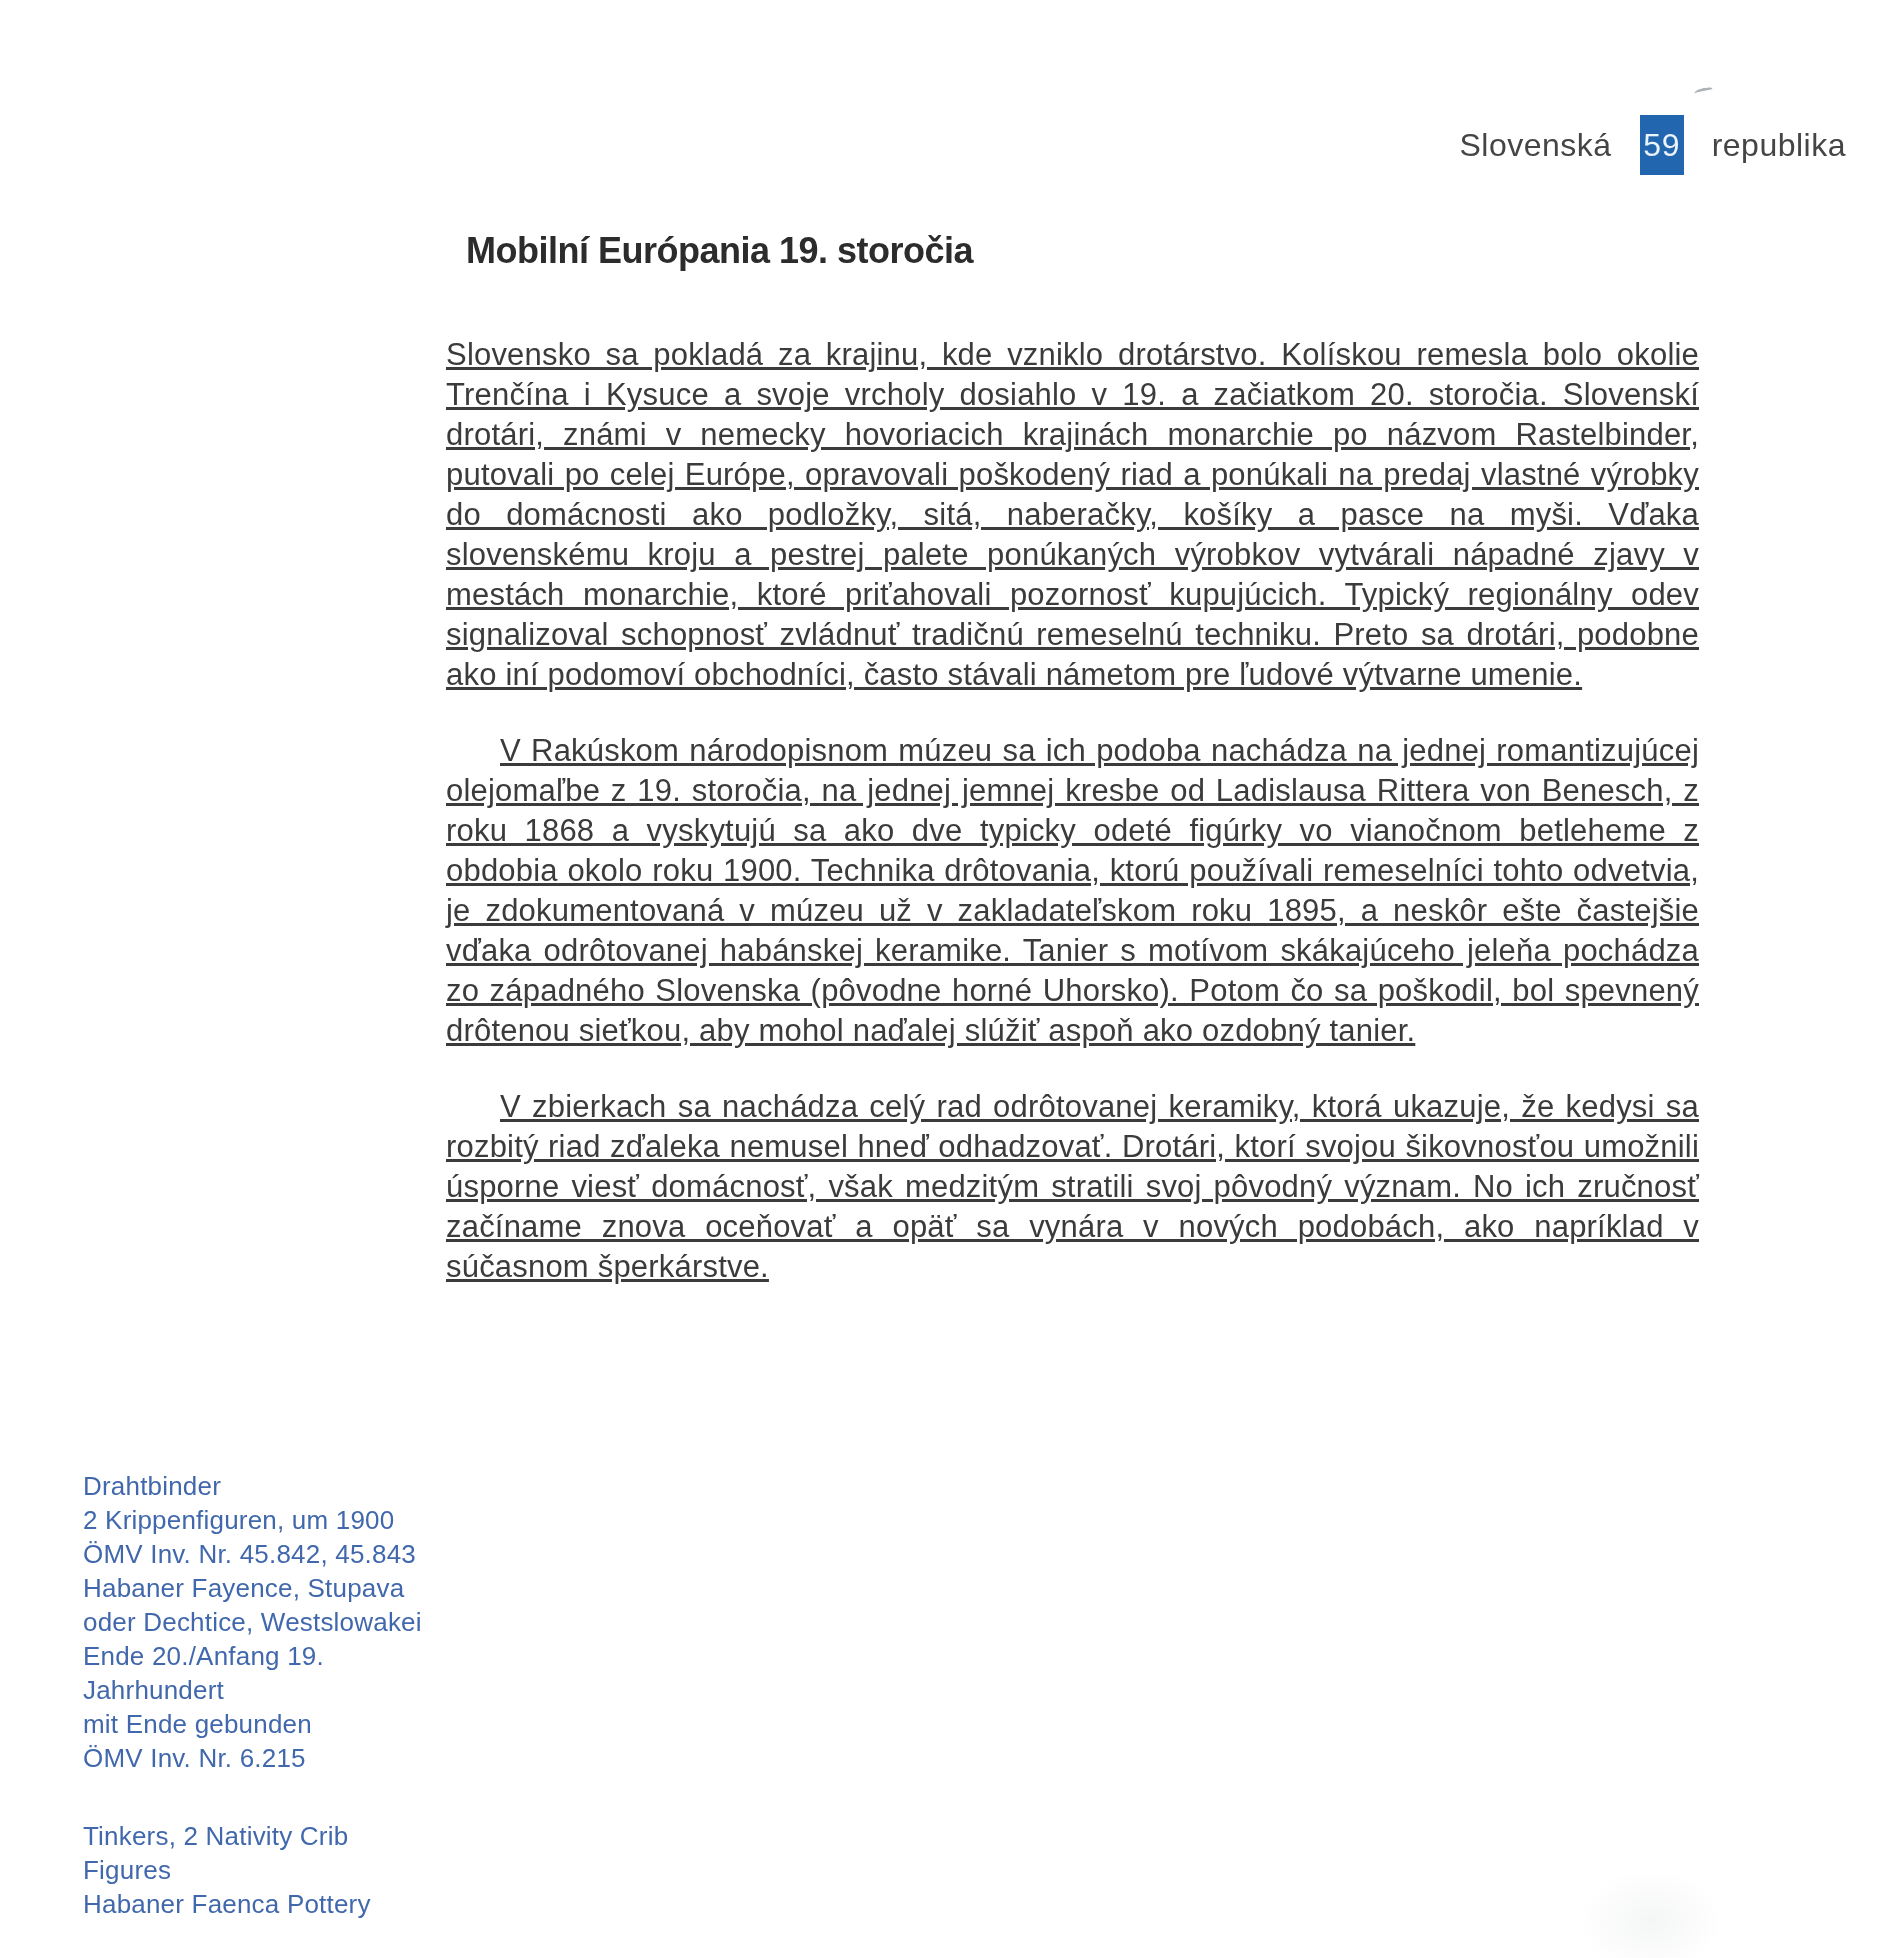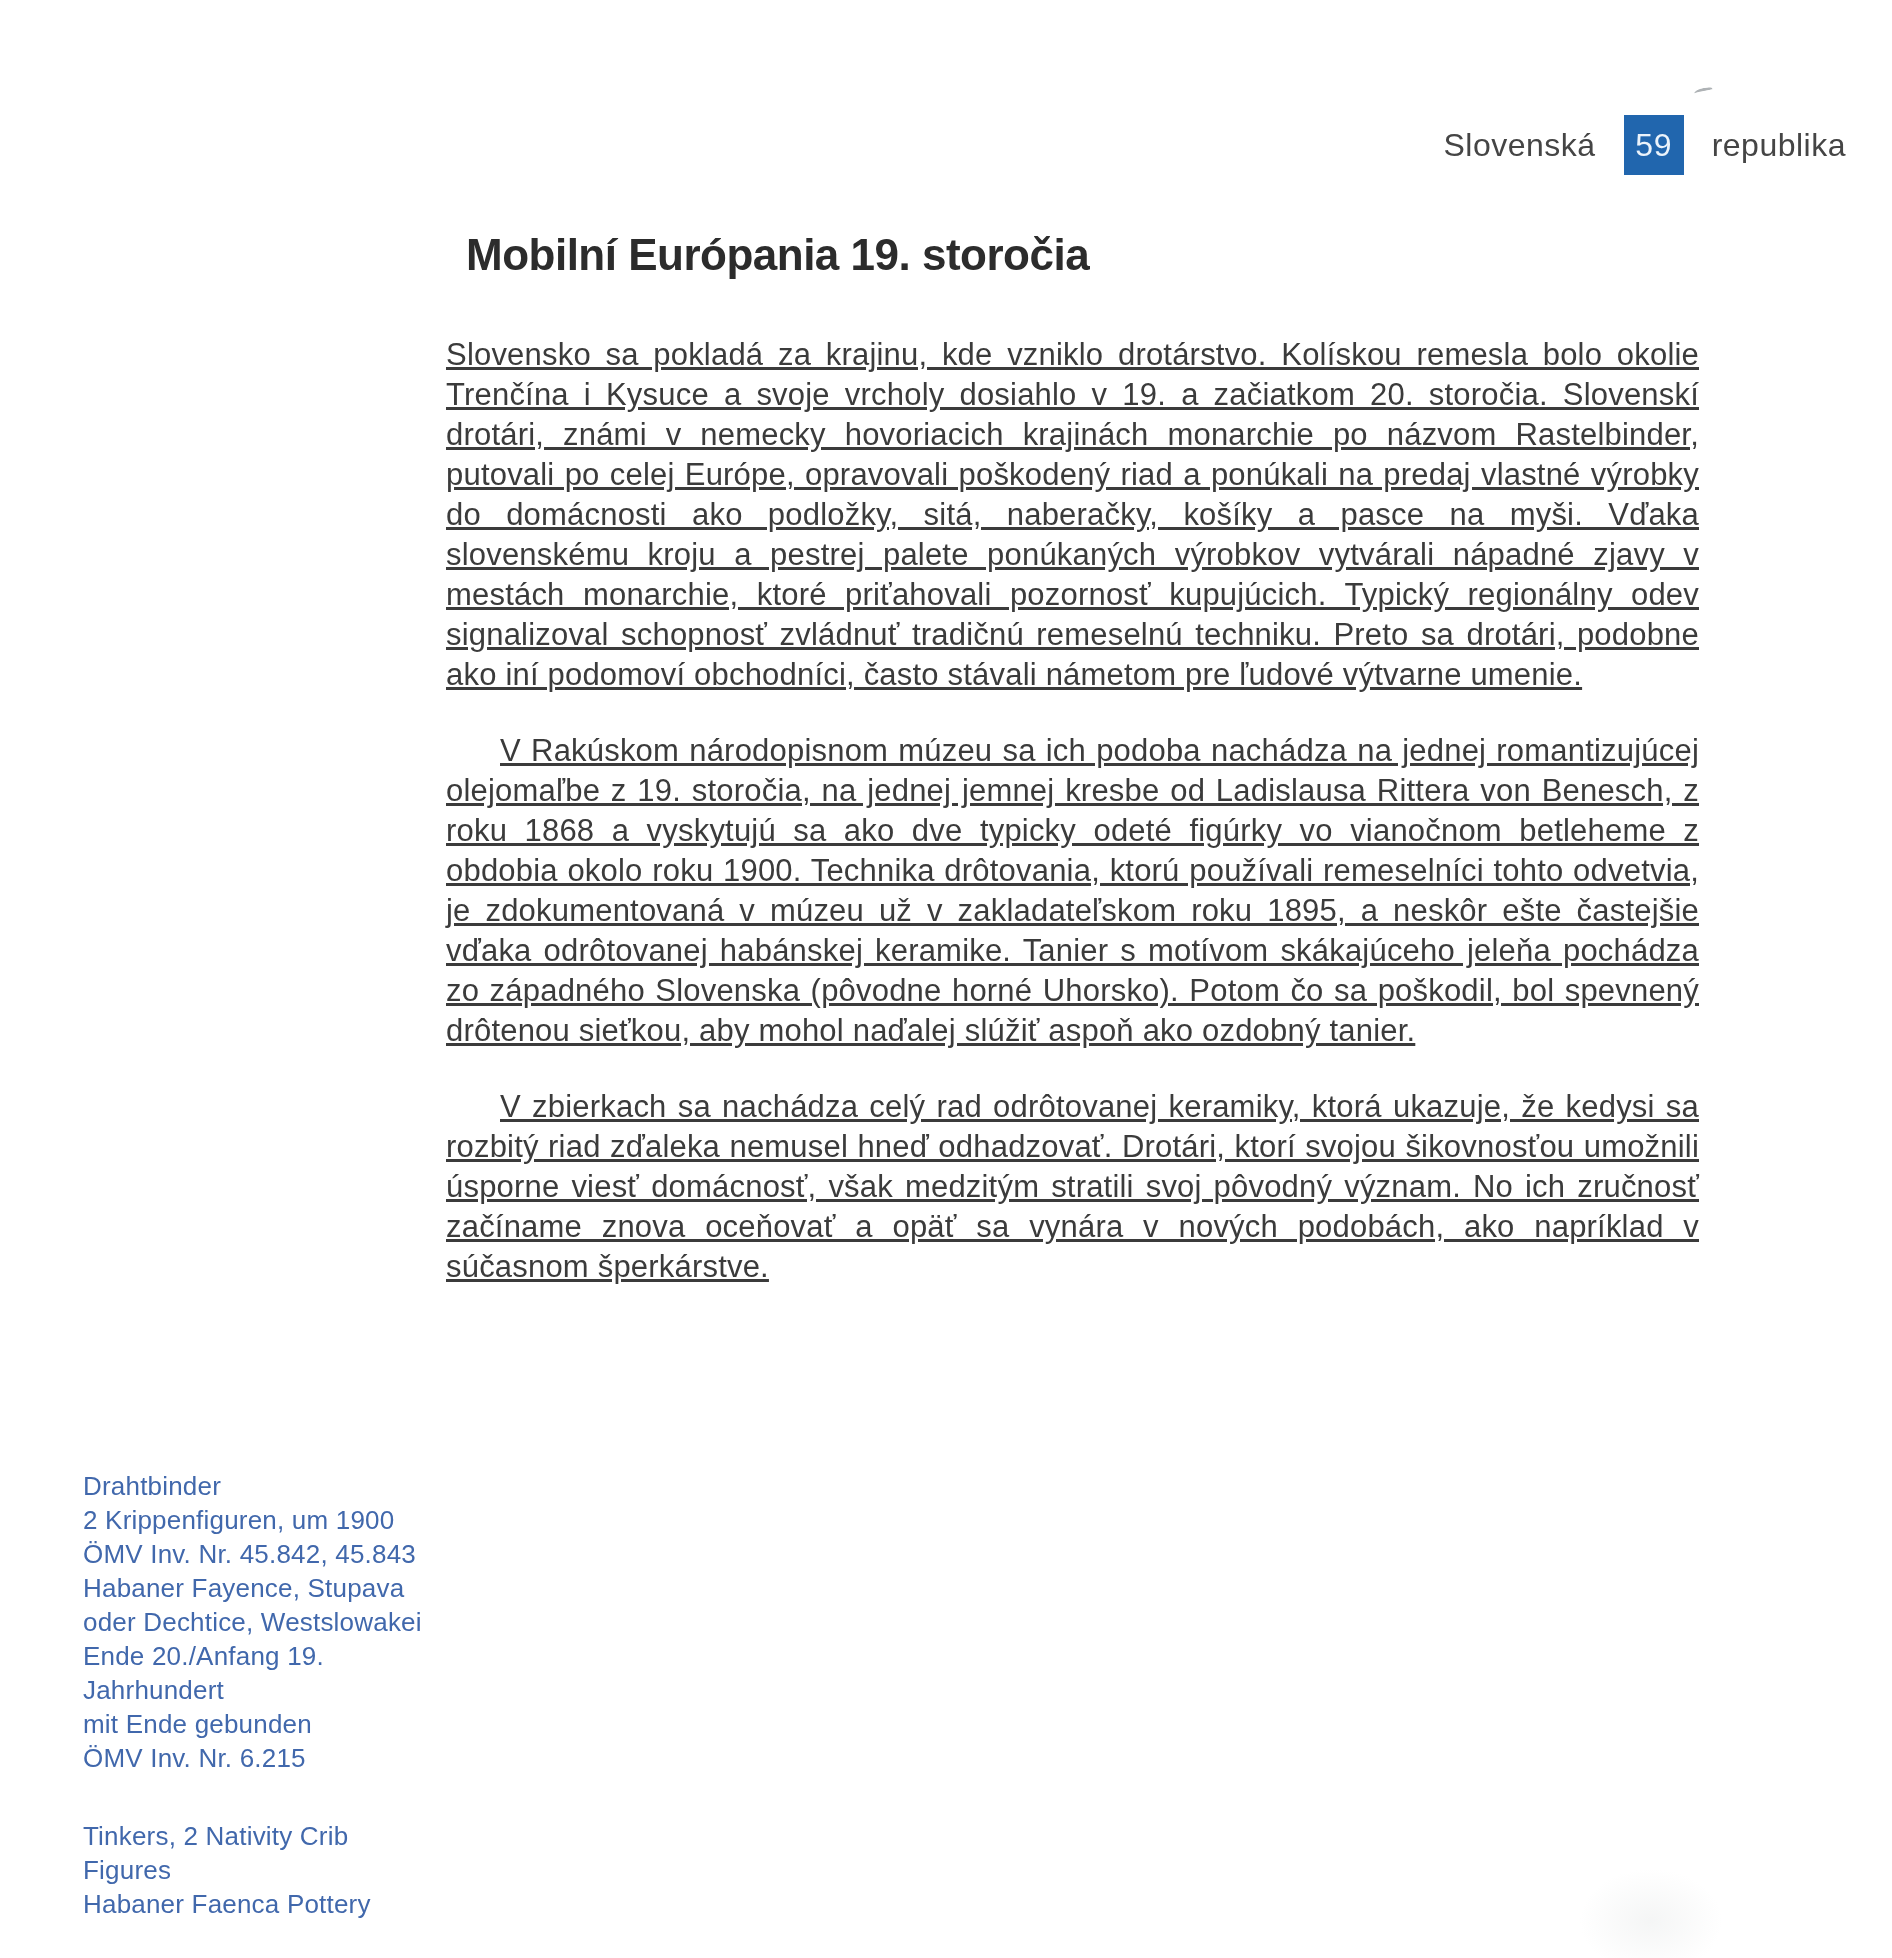--- a/index.html
+++ b/index.html
@@ -24,21 +24,21 @@
     right: 47px;
     display: flex;
     align-items: center;
     gap: 28px;
     font-size: 32px;
     color: #454545;
     letter-spacing: 0.5px;
   }
 
   .page-num-box {
-    width: 60px;
+    width: 44px;
     height: 60px;
     background: var(--accent-blue, #2166ae);
     color: var(--page-number-text, #ebf3fb);
     display: flex;
     align-items: center;
     justify-content: center;
     font-size: 32px;
   }
 
   .scan-artifact-top {
@@ -61,21 +61,21 @@
     height: 104px;
     background: radial-gradient(closest-side, #f2f3f3, rgba(255,255,255,0));
     opacity: 0.8;
   }
 
   
   .title {
     position: absolute;
     left: 466px;
     top: 230px;
-    font-size: 44px;
+    font-size: 36px;
     font-weight: bold;
     letter-spacing: -0.5px;
     color: #2c2c2c;
   }
 
   
   .body-text {
     position: absolute;
     left: 446px;
     top: 335px;

